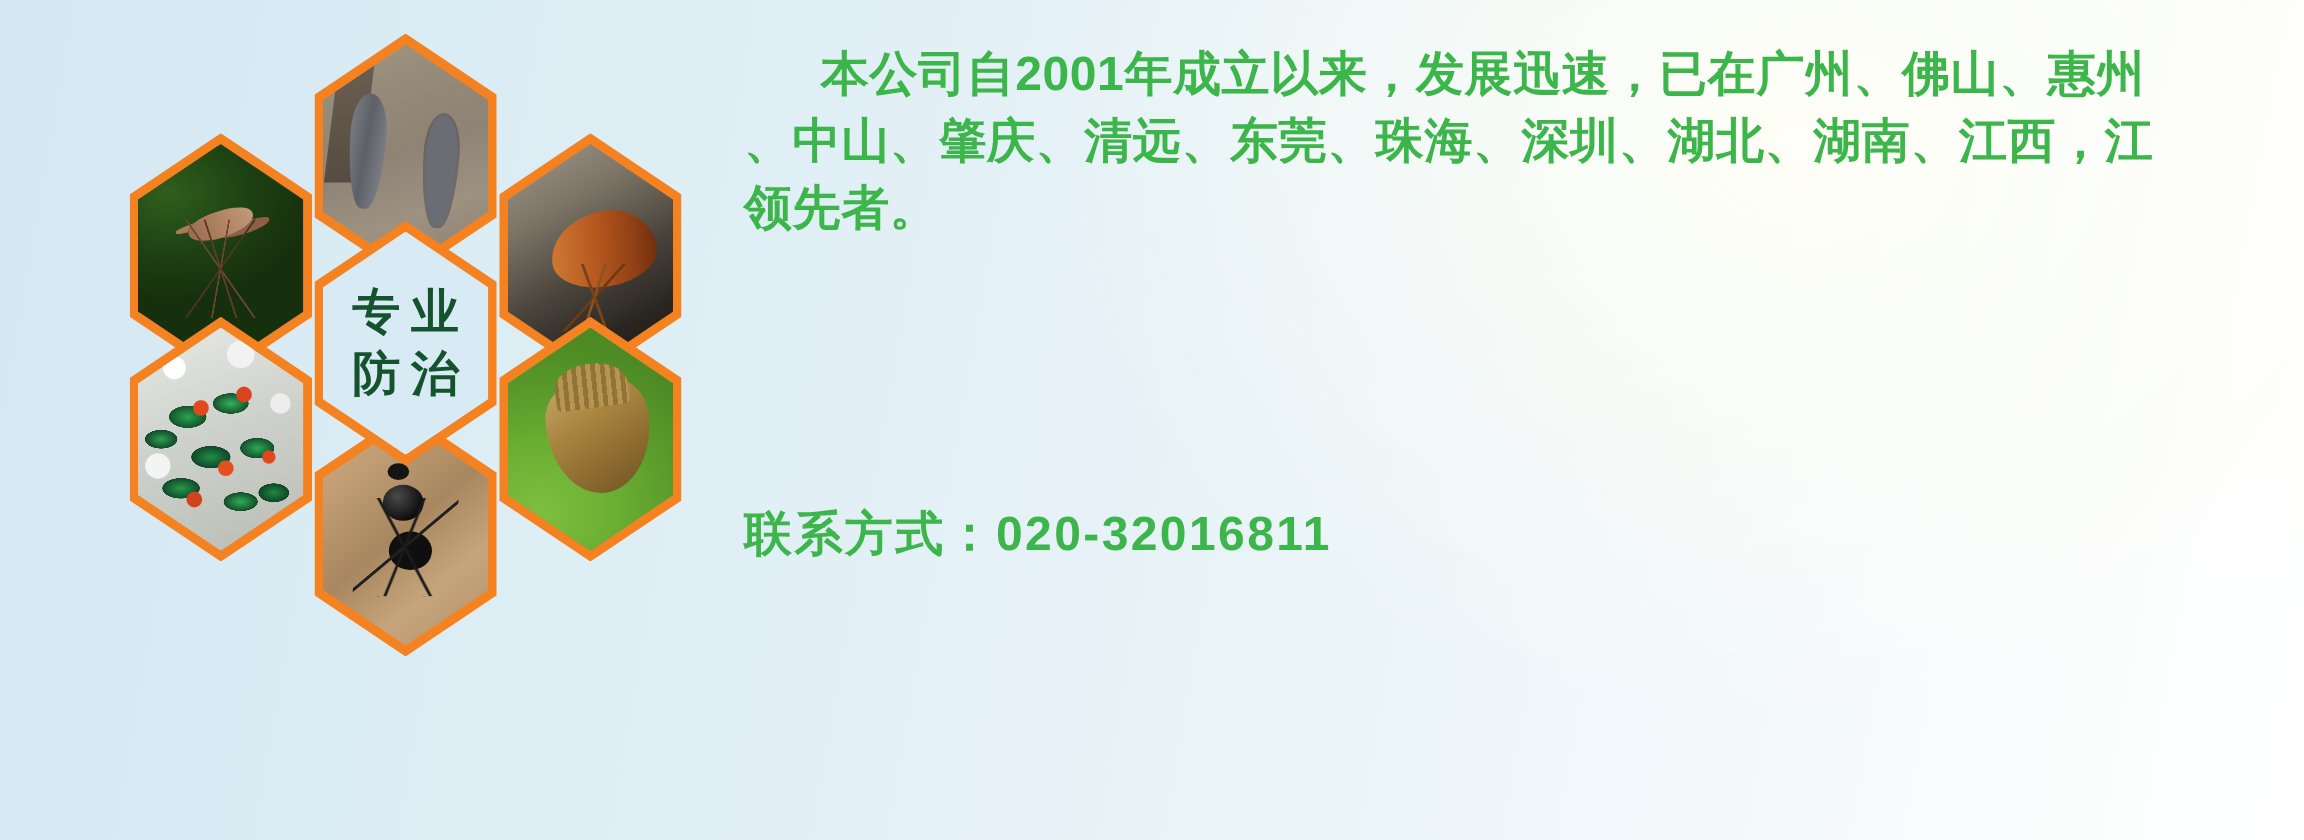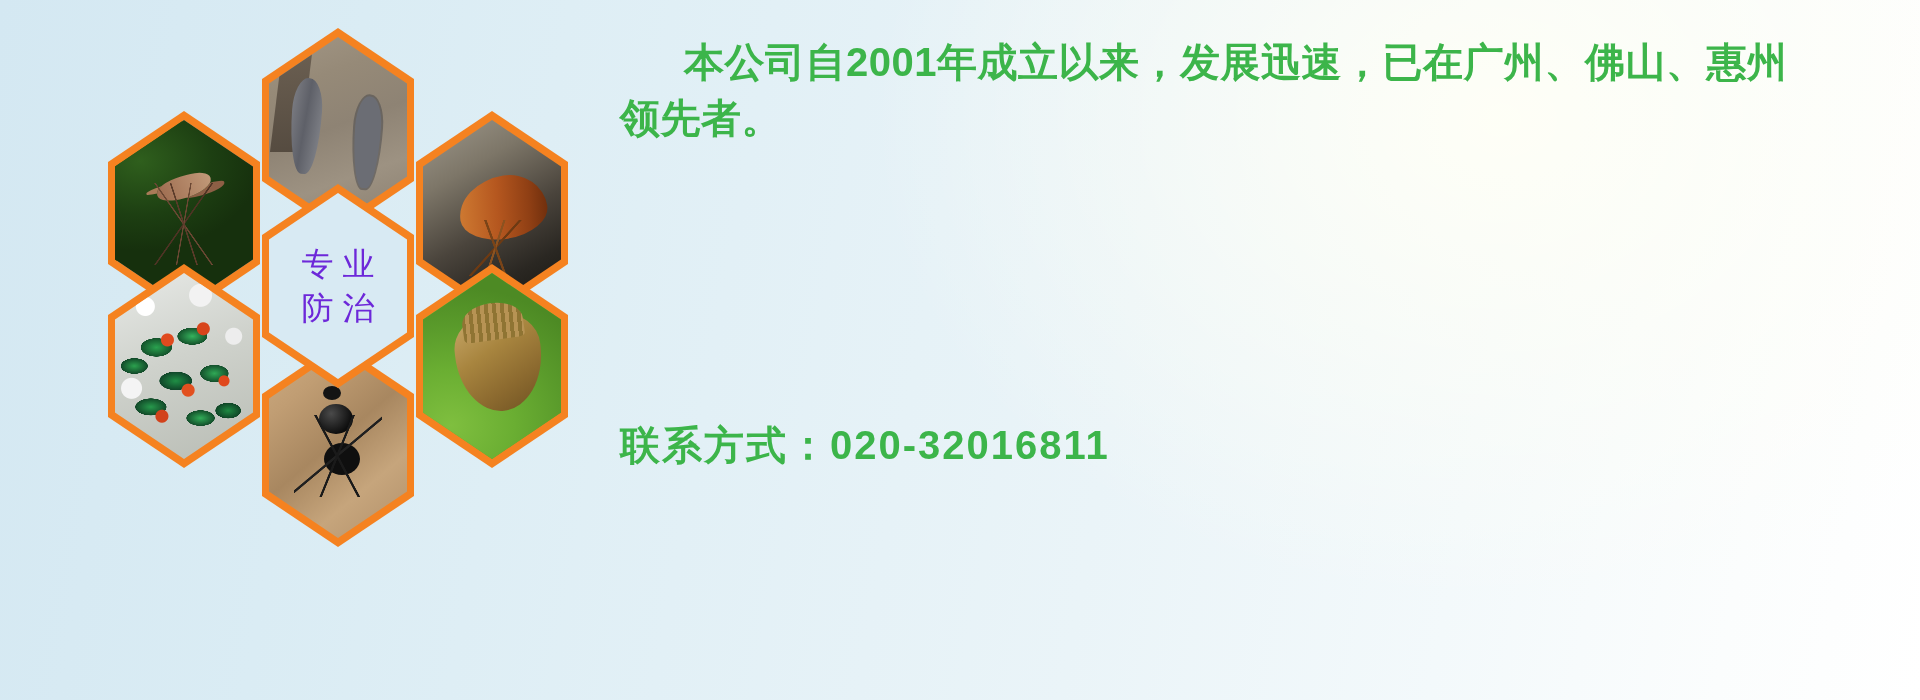--- a/index.html
+++ b/index.html
@@ -57,23 +57,23 @@
   
   .hex-center .inner {
     background: #d8eaf3;
     display: flex;
     flex-direction: column;
     align-items: center;
     justify-content: center;
     gap: 12px;
   }
   .hive-word {
-    color: #6d28d9;
-    font-size: 32px;
-    font-weight: normal;
+    color: #14532d;
+    font-size: 40px;
+    font-weight: bold;
     letter-spacing: 9px;
     text-indent: 9px;
     line-height: 1;
     white-space: nowrap;
   }
 
   
   .ph { position: absolute; inset: 0; }
 
   
@@ -323,20 +323,21 @@
       <div class="inner">
         <div class="hive-word">专业</div>
         <div class="hive-word">防治</div>
       </div>
     </div>
 
   </div>
 
   <div id="body-copy">
     <p class="indent">本公司自2001年成立以来，发展迅速，已在广州、佛山、惠州</p>
+    <p>、中山、肇庆、清远、东莞、珠海、深圳、湖北、湖南、江西，江</p>
     <p>领先者。</p>
   </div>
 
   <div id="contact">
     <div class="line line-1">联系方式：020-32016811</div>
   </div>
 
 </div>
 
 </body></html>

